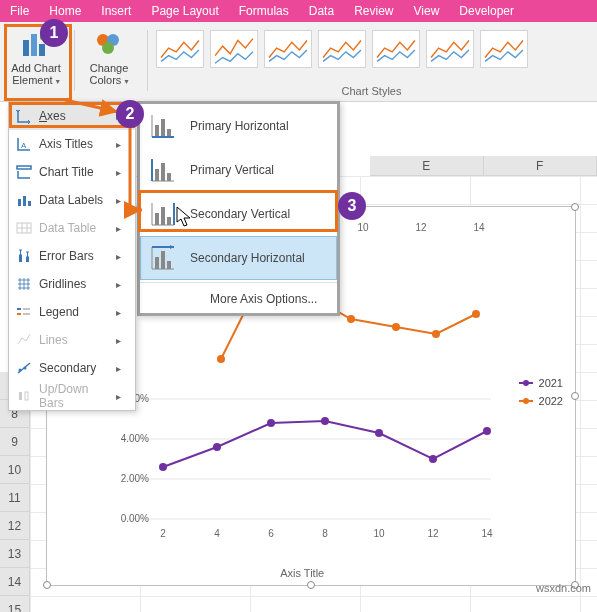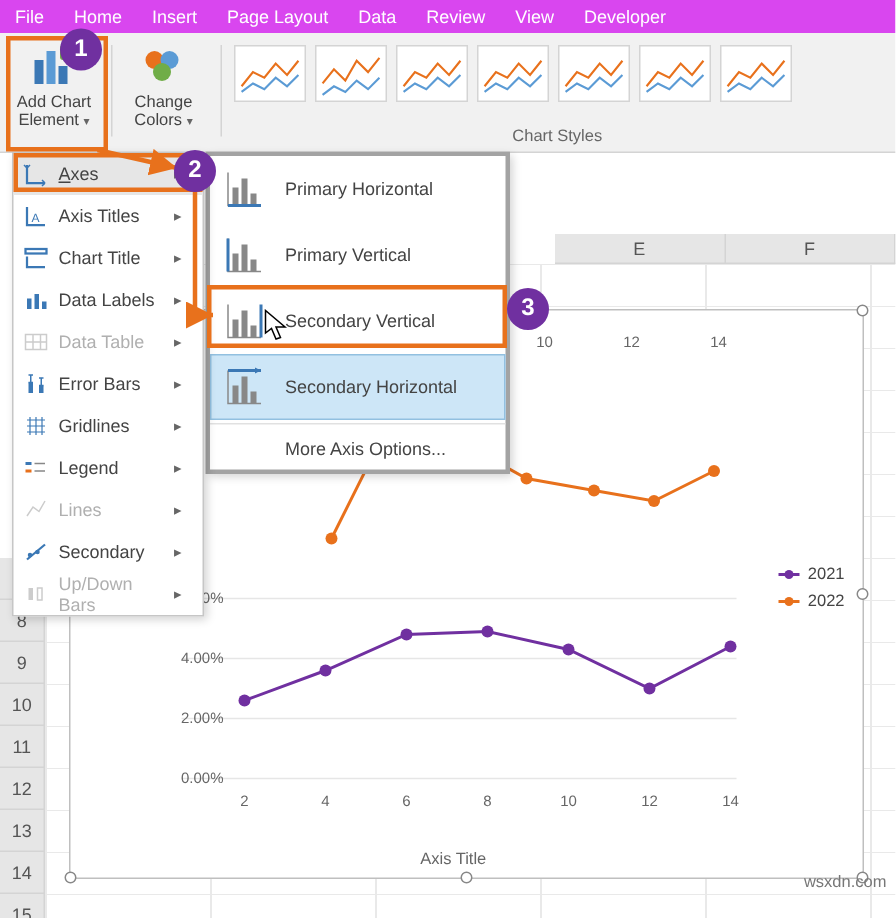--- a/index.html
+++ b/index.html
@@ -1,19 +1,19 @@
 <!DOCTYPE html>
 <html><head>
 <meta charset="utf-8">
 <style>
 * { margin: 0; padding: 0; box-sizing: border-box; font-family: "Segoe UI", Tahoma, sans-serif; }
 body { width: 597px; height: 612px; background: #fff; position: relative; overflow: hidden; font-size: 12px; color: #444; }
 
 
-.banner { height: 22px; background: #d946ef; display: flex; align-items: center; }
+.banner { height: 22px; background: #ec4899; display: flex; align-items: center; }
 .banner .tab { padding: 0 10px; color: #fff; font-size: 12px; line-height: 22px; cursor: pointer; }
 
 
 .ribbon { height: 80px; background: #f1f1f1; border-bottom: 1px solid #d4d4d4; display: flex; align-items: stretch; padding: 4px 4px 0 4px; }
 .rb-group { display: flex; flex-direction: column; align-items: center; margin-right: 4px; padding: 2px 4px; }
 .rb-big { width: 56px; text-align: center; font-size: 11px; line-height: 12px; cursor: pointer; }
 .rb-big .ico { width: 32px; height: 32px; margin: 0 auto 2px; }
 .rb-drop { font-size: 8px; color: #666; }
 .sep { width: 1px; background: #d4d4d4; margin: 4px 2px 10px; }
 .chart-styles { flex: 1; display: flex; flex-direction: column; }
@@ -34,21 +34,21 @@
 .menu1 .item .arr { font-size: 10px; color: #666; }
 .menu1 .item.sel { background: #e6e6e6; }
 .menu1 .item .ul { text-decoration: underline; }
 
 .menu2 { position: absolute; left: 137px; top: 101px; width: 203px; background: #fff; border: 3px solid #a3a3a3; box-shadow: 2px 2px 6px rgba(0,0,0,.18); z-index: 20; }
 .menu2 .big { display: flex; align-items: center; height: 44px; padding: 0 10px 0 6px; cursor: pointer; }
 .menu2 .big .gico { width: 34px; height: 34px; margin-right: 10px; flex-shrink: 0; display: flex; align-items: center; justify-content: center; }
 .menu2 .big .lbl { font-size: 12px; }
 .menu2 .big.hl { background: #cde6f7; outline: 1px solid #92c0e0; outline-offset: -1px; }
 .menu2 .divider { height: 1px; background: #e1e1e1; margin: 2px 0; }
-.menu2 .more { height: 28px; display: flex; align-items: center; padding-left: 50px; font-size: 12px; cursor: pointer; }
+.menu2 .more { height: 28px; display: flex; align-items: center; padding-left: 70px; font-size: 12px; cursor: pointer; }
 
 
 .sheet { position: absolute; left: 0; top: 156px; right: 0; bottom: 0; }
 .colheads { position: absolute; left: 30px; top: 0; right: 0; height: 20px; display: flex; }
 .colheads .ch { flex: 1; min-width: 110px; border-right: 1px solid #d4d4d4; border-bottom: 1px solid #d4d4d4; text-align: center; line-height: 20px; background: #e6e6e6; font-size: 12px; color: #555; }
 .rowheads { position: absolute; left: 0; top: 20px; width: 30px; }
 .rowheads .rh { height: 28px; border-bottom: 1px solid #d4d4d4; border-right: 1px solid #d4d4d4; text-align: center; line-height: 28px; background: #e6e6e6; font-size: 12px; color: #555; }
 .grid { position: absolute; left: 30px; top: 20px; right: 0; bottom: 0; }
 .grid::before { content: ""; position: absolute; inset: 0;
   background-image:
@@ -82,20 +82,21 @@
 .cursor { position: absolute; z-index: 70; pointer-events: none; }
 </style>
 </head>
 <body>
 
 <div class="banner">
   <div class="tab">File</div>
   <div class="tab">Home</div>
   <div class="tab">Insert</div>
   <div class="tab">Page Layout</div>
+  <div class="tab">Formulas</div>
   <div class="tab">Data</div>
   <div class="tab">Review</div>
   <div class="tab">View</div>
   <div class="tab">Developer</div>
 </div>
 
 <div class="ribbon">
   <div class="rb-group">
     <div class="rb-big">
       <div class="ico">

